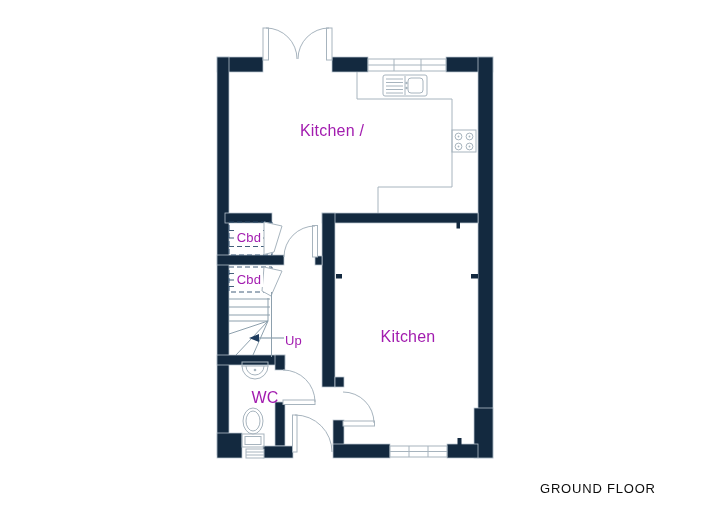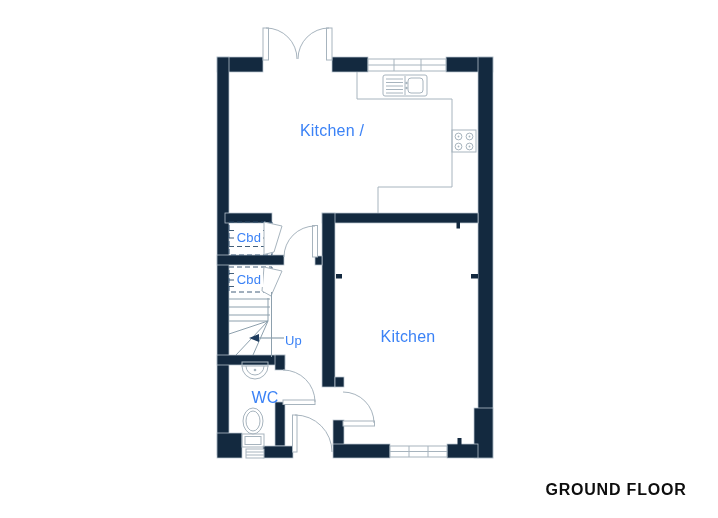--- a/index.html
+++ b/index.html
@@ -2,29 +2,29 @@
 <html><head>
 <meta charset="utf-8">
 <style>
   html,body{margin:0;padding:0;background:#ffffff;}
   .canvas{
     position:relative;width:718px;height:518px;background:#ffffff;overflow:hidden;
     font-family:"Liberation Sans", sans-serif;
   }
   .plan-svg{position:absolute;left:0;top:0;}
   .room-label{
-    position:absolute;color:#3b82f6;font-size:16px;line-height:19px;
+    position:absolute;color:#a21caf;font-size:16px;line-height:19px;
     text-align:center;letter-spacing:.2px;white-space:nowrap;
   }
   .small-label{font-size:13px;line-height:14px;}
   .cbd-label{background:#ffffff;padding:0 2px;}
   .up-label{font-size:13px;text-align:left;}
   .floor-label{
-    position:absolute;color:#0d0d0d;font-size:16px;font-weight:bold;
-    letter-spacing:.8px;text-align:center;
+    position:absolute;color:#0d0d0d;font-size:13px;font-weight:normal;
+    letter-spacing:.8px;text-align:left;
   }
 </style>
 </head>
 <body>
 
 <div class="canvas">
 
   <svg class="plan-svg" width="718" height="518" viewBox="0 0 718 518">
 
     <g fill="#13293f" stroke="#bcc8d2" stroke-width="0.75">

